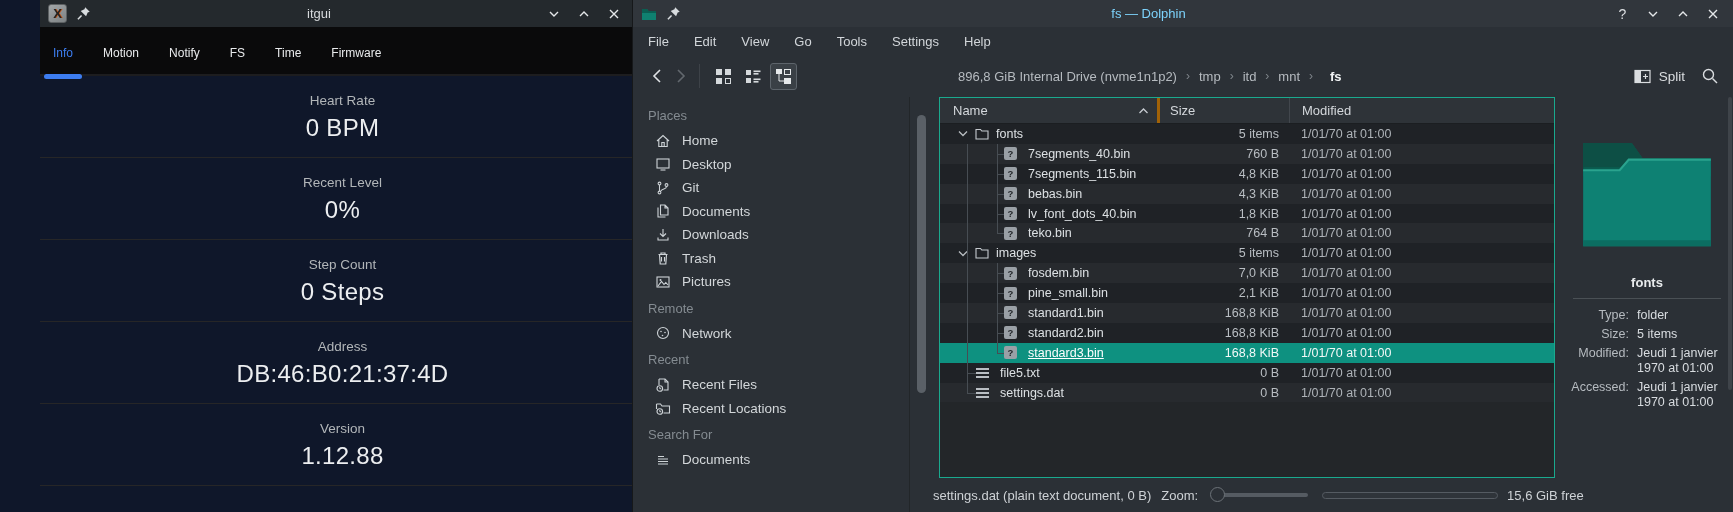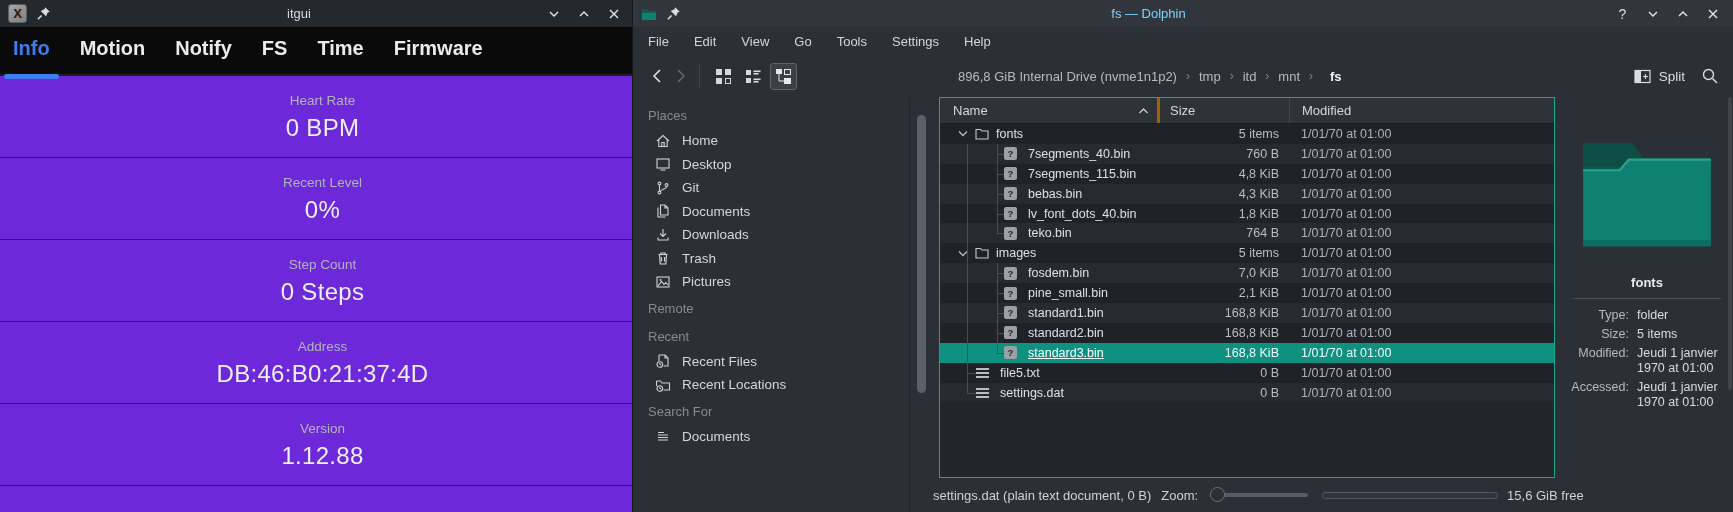--- a/index.html
+++ b/index.html
@@ -1,30 +1,30 @@
 <!DOCTYPE html>
 <html><head>
 <meta charset="utf-8">
 <style>
   * { margin:0; padding:0; box-sizing:border-box; }
   html,body { width:1733px; height:512px; overflow:hidden; background:#000; }
   body { font-family:"Liberation Sans", sans-serif; }
   .screen { position:relative; width:1733px; height:512px; background:#0b0c0d; }
 
   
-  .itgui { position:absolute; left:0; top:0; width:632px; height:512px; background:#6d28d9; }
+  .itgui { position:absolute; left:0; top:0; width:632px; height:512px; background:#0f172a;padding-left:40px; }
   .itgui .titlebar { height:27px; background:#24292d; display:flex; align-items:center; padding:0 8px; }
   .itgui .titlebar .title { flex:1; text-align:center; color:#d7dadd; font-size:13px; }
   .appicon { width:19px; height:19px; border-radius:3px; background:linear-gradient(145deg,#a2a6a8,#7d8284); display:flex; align-items:center; justify-content:center; margin-right:9px; border:1px solid #5c6062; }
   .appicon::after { content:"X"; font-weight:bold; font-size:13px; color:#262220; text-shadow:1px 0 0 #c05a1e; }
   .pin-ic { width:15px; height:15px; }
   .winbtns { display:flex; align-items:center; gap:17px; padding-right:4px; }
   .winbtn { width:13px; height:13px; display:flex; align-items:center; justify-content:center; color:#e4e7e9; }
   .itgui .tabbar { height:49px; background:#0a0a0b; display:flex; align-items:flex-end; padding-left:13px; border-bottom:2px solid #1d1d1f; position:relative; }
-  .tab { color:#e9ebed; font-size:20px; font-weight:bold; padding:0 0 14px 0; margin-right:30px; position:relative; }
+  .tab { color:#e9ebed; font-size:12px; font-weight:normal; padding:0 0 14px 0; margin-right:30px; position:relative; }
   .tab.active { color:#3d7df0; }
   .tab.active::after { content:""; position:absolute; left:-9px; right:-9px; bottom:-5px; height:5px; background:#3d7df0; border-radius:3px; }
   .itgui .fields { padding:0; }
   .field { padding:17px 0 15px 13px; border-bottom:1px solid #262627; margin:0 0 0 0;text-align:center; }
   .field .flabel { color:#b2b6b9; font-size:13.5px; }
   .field .fvalue { color:#eceef0; font-size:24px; font-weight:300; margin-top:6px; letter-spacing:0.3px; }
 
   
   .dolphin { position:absolute; left:632px; top:0; width:1101px; height:512px; background:#2b3036; border-left:1px solid #16181a; }
   .dolphin .titlebar { height:27px; background:#31363c; display:flex; align-items:center; padding:0 10px 0 8px; }
@@ -342,20 +342,31 @@
               <svg viewBox="0 0 16 16">
                 <rect x="2" y="3" width="12" height="10" fill="none" stroke="currentColor" stroke-width="1.1"></rect>
                 <path d="M3 12 6.5 7.5 9 10.5 10.8 8.5 13 11" fill="none" stroke="currentColor" stroke-width="1.1"></path>
                 <circle cx="5.5" cy="6" r="1" fill="currentColor"></circle>
               </svg>
             </span>
           <span>Pictures</span>
         </div>
 
         <div class="side-title">Remote</div>
+        <div class="side-item">
+          <span class="sic">
+              <svg viewBox="0 0 16 16">
+                <circle cx="8" cy="8" r="5.5" fill="none" stroke="currentColor" stroke-width="1.1"></circle>
+                <circle cx="6" cy="6.5" r="0.8" fill="currentColor"></circle>
+                <circle cx="10" cy="7.5" r="0.8" fill="currentColor"></circle>
+                <circle cx="7.5" cy="10.5" r="0.8" fill="currentColor"></circle>
+              </svg>
+            </span>
+          <span>Network</span>
+        </div>
 
         <div class="side-title">Recent</div>
         <div class="side-item">
           <span class="sic">
               <svg viewBox="0 0 16 16">
                 <path d="M4 2 H10 L13 5 V13 H8.5" fill="none" stroke="currentColor" stroke-width="1.1"></path>
                 <path d="M10 2 V5 H13 M4 2 V8" fill="none" stroke="currentColor" stroke-width="1.1"></path>
                 <circle cx="4.8" cy="11.5" r="2.8" fill="none" stroke="currentColor" stroke-width="1.1"></circle>
                 <path d="M4.8 10 V11.7 H6.2" fill="none" stroke="currentColor" stroke-width="1"></path>
               </svg>

